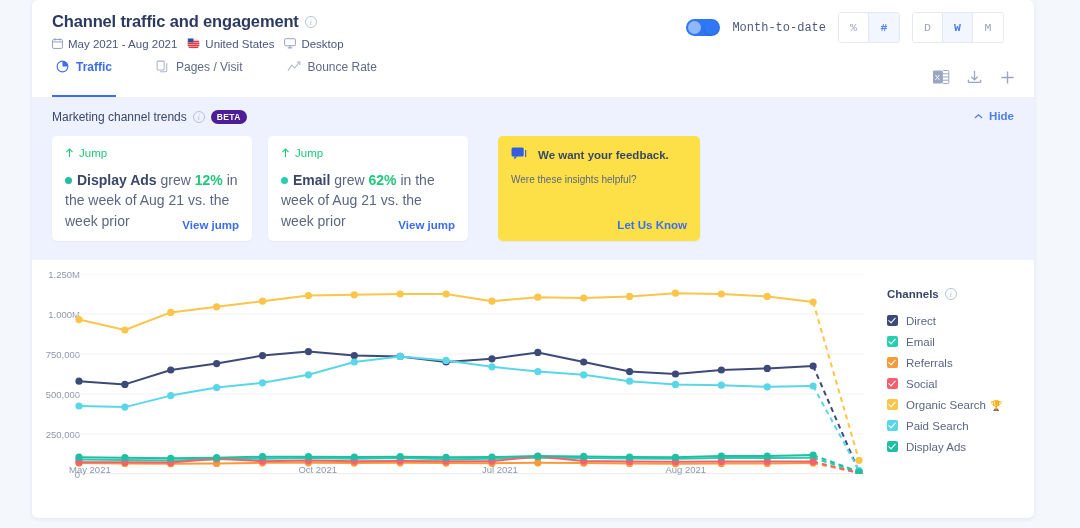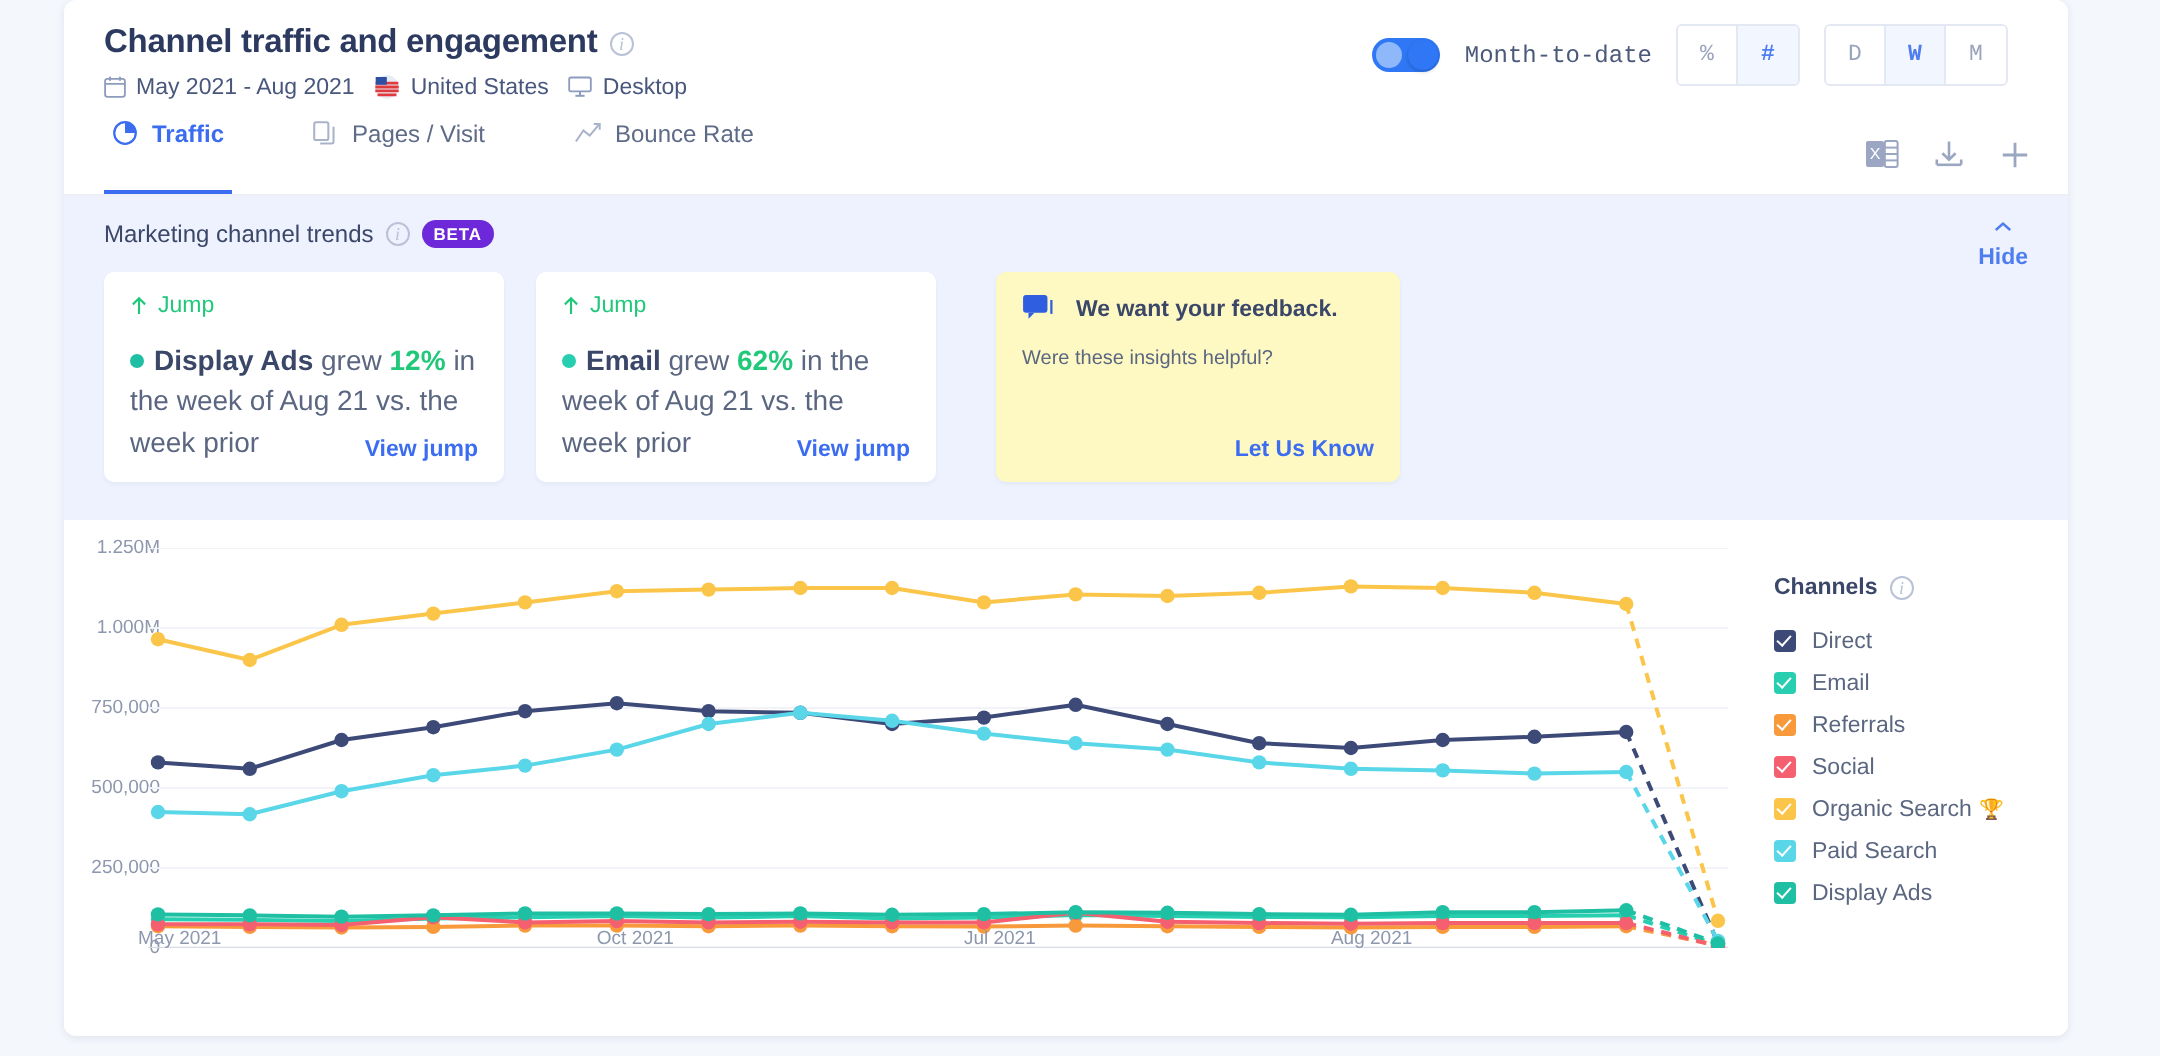--- a/index.html
+++ b/index.html
@@ -106,35 +106,35 @@
   
   .insights {
     background: #eef2fe;
     padding: 12px 20px 16px 20px;
     position: relative;
     height: 162px;
   }
   .insights-head { display: flex; align-items: center; gap: 6px; }
   .insights-title { font-size: 12px; font-weight: normal; color: #3a4768; }
   .beta {
-    background: #6d28d9; color: #fff; font-size: 8.5px; font-weight: bold;
+    background: #4c1d95; color: #fff; font-size: 8.5px; font-weight: bold;
     padding: 2px 6px 2px 6px; border-radius: 8px; letter-spacing: .4px;
   }
   .hide-btn {
     position: absolute; right: 20px; top: 12px;
     display: flex; align-items: center; gap: 6px;
-    font-size: 11.5px; color: #4e7df0; font-weight: bold; cursor: pointer; flex-direction: column;
+    font-size: 11.5px; color: #4e7df0; font-weight: bold; cursor: pointer;
   }
   .cards-row { display: flex; gap: 16px; margin-top: 12px; }
   .icard {
     width: 200px; height: 105px; background: #fff;
     border-radius: 5px; padding: 11px 13px;
     position: relative; box-shadow: 0 1px 2px rgba(45,60,110,.06);
   }
-  .icard.feedback { width: 202px; background: #fef9c3; }
+  .icard.feedback { width: 202px; background: #fde047; }
   .jump-tag { display: flex; align-items: center; gap: 5px; font-size: 11.5px; color: #21c87a; }
   .icard-body {
     margin-top: 11px; font-size: 14px; color: #5b6781; line-height: 1.45;
   }
   .dot { display:inline-block; width:7px;height:7px;border-radius:50%; vertical-align: 1px; margin-right: 5px;}
   .chname { font-weight: bold; color: #3a4768; }
   .grew { color: #21c87a; font-weight: bold; }
   .link {
     position: absolute; right: 13px; bottom: 10px;
     font-size: 11.5px; color: #3c6df0; font-weight: bold; cursor: pointer;

